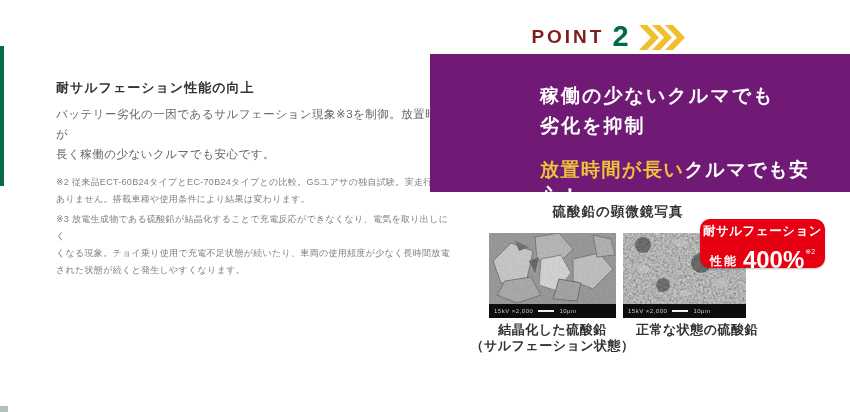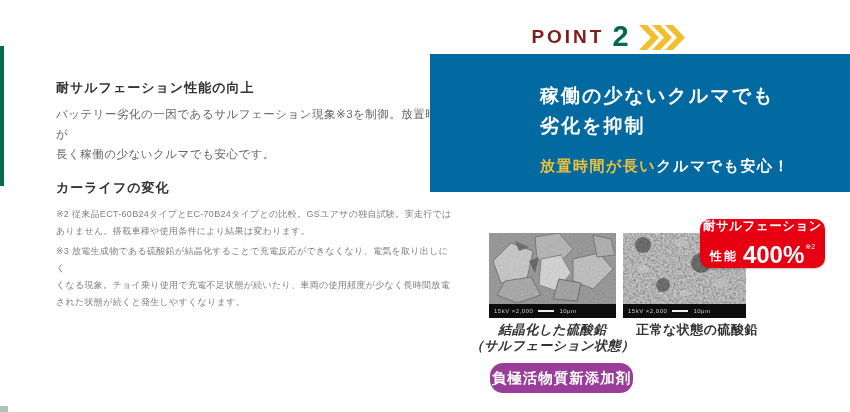--- a/index.html
+++ b/index.html
@@ -22,71 +22,70 @@
   .left-col .foot + .foot { margin-top:3px; }
 
   
   .point-header { position:absolute; left:430px; top:18px; width:420px; height:34px;
     display:flex; align-items:flex-end; justify-content:center; transform:translateX(-32px); }
   .pt-label { color:#7f1d1d; font-weight:bold; font-size:19px; letter-spacing:3px; line-height:30px; }
   .pt-num { color:#006a4c; font-weight:bold; font-size:29px; line-height:32px; margin-left:8px; }
   .chevrons { margin-left:10px; margin-bottom:2px; }
 
   
-  .green-panel { position:absolute; left:430px; top:54px; width:420px; height:138px; background:#0369a1; }
+  .green-panel { position:absolute; left:430px; top:54px; width:420px; height:138px; background:#701a75; }
   .gp-inner { position:absolute; left:110px; top:27px; }
   .gp-line { color:#ffffff; font-weight:bold; font-size:19px; line-height:30px; letter-spacing:2px; }
-  .gp-sub { margin-top:16px; font-size:15px; font-weight:bold; letter-spacing:1.5px; color:#ffffff; }
+  .gp-sub { margin-top:16px; font-size:19px; font-weight:bold; letter-spacing:1.5px; color:#ffffff; }
   .gp-sub .yellow { color:#efc23b; }
 
   
   .micro-title { position:absolute; left:489px; top:203px; width:258px; text-align:center;
     font-size:13.5px; font-weight:bold; color:#333; letter-spacing:1px; }
   .photo { position:absolute; top:233px; background:#111; }
   .photo-left  { left:489px; width:127px; height:85px; }
   .photo-right { left:623px; width:123px; height:85px; }
   .photo svg { display:block; }
   .strip { height:14px; background:#0d0d0d; display:flex; align-items:center; padding:0 5px; gap:5px; }
   .strip .meta { font-size:6px; color:#c9c9c9; letter-spacing:0.5px; white-space:nowrap; }
   .scalebar { display:inline-block; width:16px; height:2px; background:#eeeeee; }
 
   
   .badge-red { position:absolute; left:700px; top:219px; width:125px; height:49px;
-    background:#e60012; border-radius:10px; color:#fff; text-align:center; 
+    background:#e60012; border-radius:10px; color:#fff; text-align:center; padding-top:5px;
     box-shadow:0 1px 2px rgba(0,0,0,.25); z-index:3; }
   .br-l1 { font-size:12.5px; font-weight:bold; letter-spacing:0.5px; line-height:15px; }
   .br-l2 { line-height:24px; margin-top:1px; white-space:nowrap; }
   .br-prefix { font-size:12px; font-weight:bold; letter-spacing:2px; vertical-align:3px; }
   .br-value { font-size:24px; font-weight:bold; letter-spacing:0px; margin-left:5px; }
   .br-note { font-size:7px; vertical-align:14px; margin-left:1px; }
 
   
   .caption { position:absolute; top:322px; font-size:13px; font-weight:bold; color:#333;
     line-height:16px; text-align:center; letter-spacing:0.5px; }
-  .cap-left  { left:470px; width:165px;font-style:italic; }
+  .cap-left  { left:470px; width:165px; }
   .cap-right { left:616px; width:162px; }
 
   
   .badge-purple { position:absolute; left:490px; top:363px; width:143px; height:30px;
     background:#993d99; border-radius:13px; color:#fff; font-size:14.5px; font-weight:bold;
     letter-spacing:1px; display:flex; align-items:center; justify-content:center; }
 </style>
 </head>
 <body>
 
 <div class="canvas">
 
   <div class="edge-sliver"></div>
   <div class="corner-mark"></div>
 
   <div class="left-col">
     <h3>耐サルフェーション性能の向上</h3>
     <p class="body">バッテリー劣化の一因であるサルフェーション現象※3を制御。放置時間が
 長く稼働の少ないクルマでも安心です。</p>
-    <h3 class="mt">カーライフの変化</h3>
     <p class="foot">※2 従来品ECT-60B24タイプとEC-70B24タイプとの比較。GSユアサの独自試験。実走行では
 ありません。搭載車種や使用条件により結果は変わります。</p>
     <p class="foot">※3 放電生成物である硫酸鉛が結晶化することで充電反応ができなくなり、電気を取り出しにく
 くなる現象。チョイ乗り使用で充電不足状態が続いたり、車両の使用頻度が少なく長時間放電
 された状態が続くと発生しやすくなります。</p>
   </div>
 
   <div class="point-header">
     <span class="pt-label">POINT</span>
     <span class="pt-num">2</span>
@@ -100,20 +99,21 @@
   <div class="green-panel">
     <div class="gp-inner">
       <div class="gp-line">稼働の少ないクルマでも</div>
       <div class="gp-line">劣化を抑制</div>
       <div class="gp-sub">
         <span class="yellow">放置時間が長い</span><span>クルマでも安心！</span>
       </div>
     </div>
   </div>
 
+  <div class="micro-title">硫酸鉛の顕微鏡写真</div>
 
   <div class="photo photo-left">
     <svg width="127" height="71" viewBox="0 0 127 71" preserveAspectRatio="none">
       <defs>
         <filter id="f-noise1" x="0" y="0" width="100%" height="100%">
           <feTurbulence type="fractalNoise" baseFrequency="0.5" numOctaves="3" seed="11"></feTurbulence>
           <feColorMatrix type="saturate" values="0"></feColorMatrix>
           <feComponentTransfer>
               <feFuncA type="linear" slope="0" intercept="1"></feFuncA>
             </feComponentTransfer>
@@ -173,15 +173,14 @@
       <span class="br-prefix">性能</span><span class="br-value">400%</span><sup class="br-note">※2</sup>
     </div>
   </div>
 
   <div class="caption cap-left">
     <div>結晶化した硫酸鉛</div>
     <div>（サルフェーション状態）</div>
   </div>
   <div class="caption cap-right">正常な状態の硫酸鉛</div>
 
-  <div class="badge-purple">負極活物質新添加剤</div>
 
 </div>
 
 </body></html>

